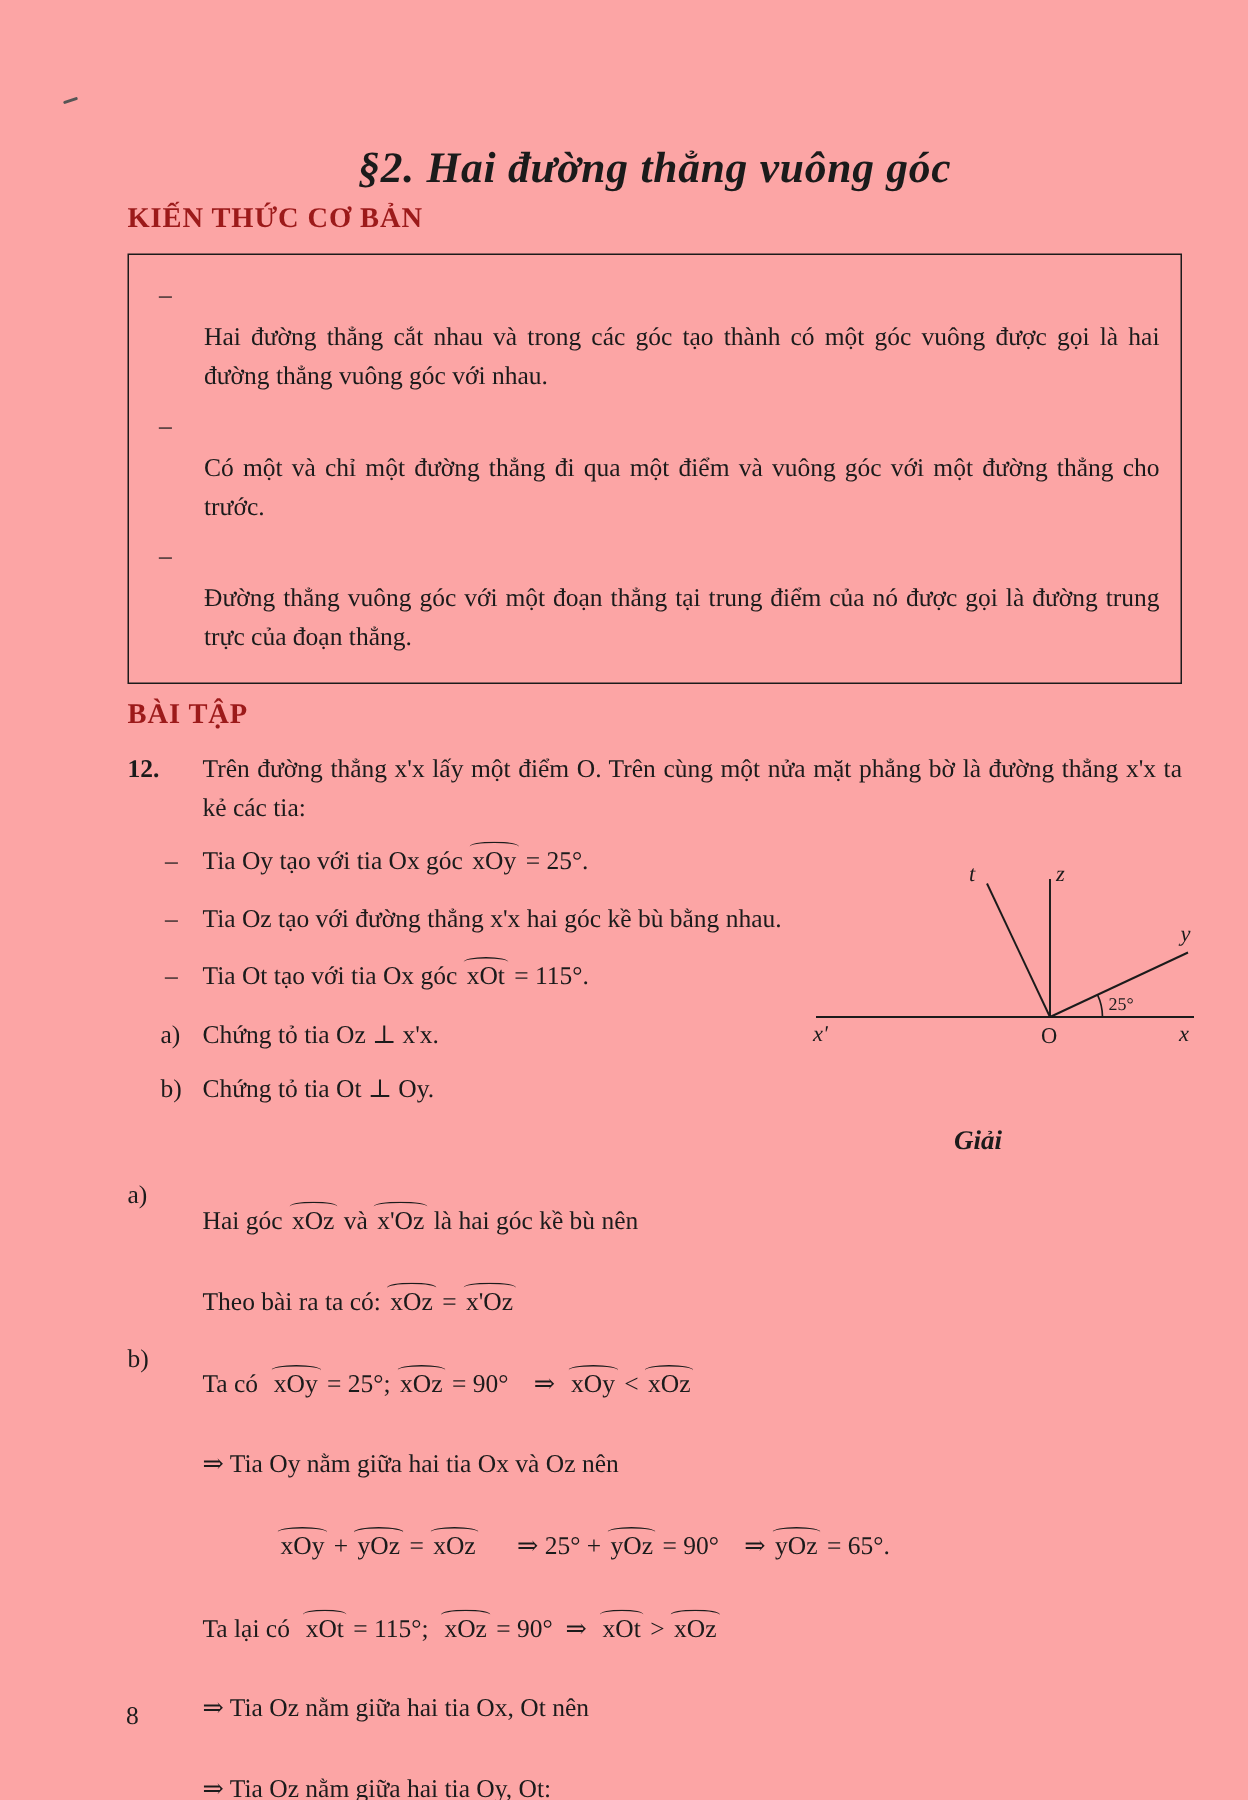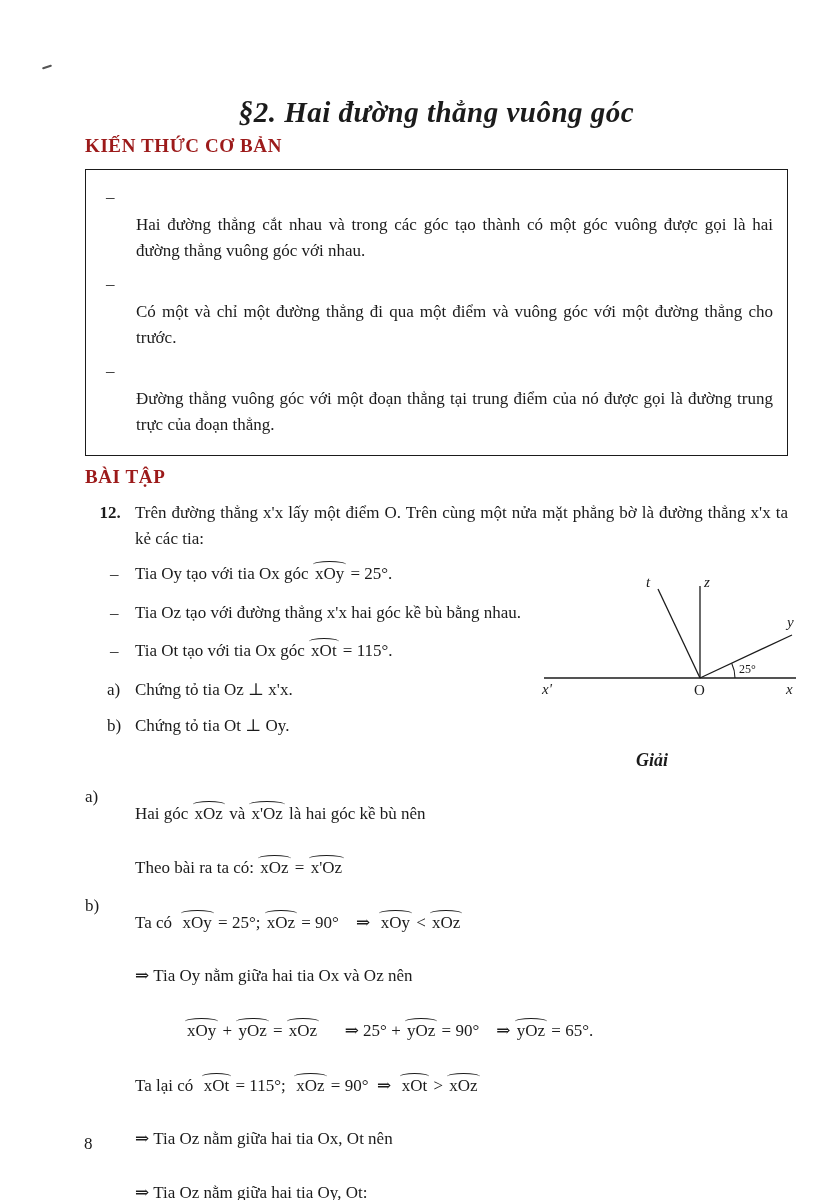--- a/index.html
+++ b/index.html
@@ -1,17 +1,17 @@
 <!DOCTYPE html>
 <html><head>
 <meta charset="utf-8">
 <style>
   html,body{margin:0;padding:0;background:#e8e8e8;}
   .page{
-    width:832px;height:1200px;background:#ffffff;position:relative;
+    width:832px;height:1200px;background:#fca5a5;position:relative;
     font-family:"Liberation Serif","DejaVu Serif",serif;color:#1b1b1b;
     margin:0 auto;overflow:hidden;box-sizing:border-box;
   }
   .content{padding:96px 44px 0 85px;}
   .stray{position:absolute;left:42px;top:66px;width:10px;height:2px;background:#555;transform:rotate(-18deg);border-radius:2px;}
 
   .title{
     text-align:center;font-size:29px;font-weight:bold;font-style:italic;
     letter-spacing:.5px;margin:0 0 6px 0;
   }
@@ -22,21 +22,21 @@
   .theory-box{
     border:1.6px solid #1b1b1b;padding:10px 14px 10px 14px;margin:0 0 10px 0;
   }
   .titem{display:flex;margin:4px 0 8px 0;font-size:17px;line-height:1.5;}
   .titem .dash{width:30px;flex:none;text-align:left;padding-left:6px;}
   .titem .ttext{flex:1;text-align:justify;margin-top:28px;}
 
   .section2{margin:10px 0 12px 0;}
 
   .prob-row{display:flex;font-size:17px;line-height:1.5;margin-bottom:10px;}
-  .prob-row .pnum{width:50px;flex:none;font-weight:bold;text-align:center;}
+  .prob-row .pnum{width:50px;flex:none;font-weight:bold;}
   .prob-row .ptext{flex:1;text-align:justify;}
 
   .bullet-row{display:flex;font-size:17px;line-height:1.5;margin:0 0 13px 25px;}
   .bullet-row .dash{width:25px;flex:none;}
   .bullet-row .btext{flex:1;}
 
   .part-row{display:flex;font-size:17px;line-height:1.5;margin:0 0 11px 22px;}
   .part-row .plabel{width:28px;flex:none;}
   .part-row .ptext{flex:1;}
 

